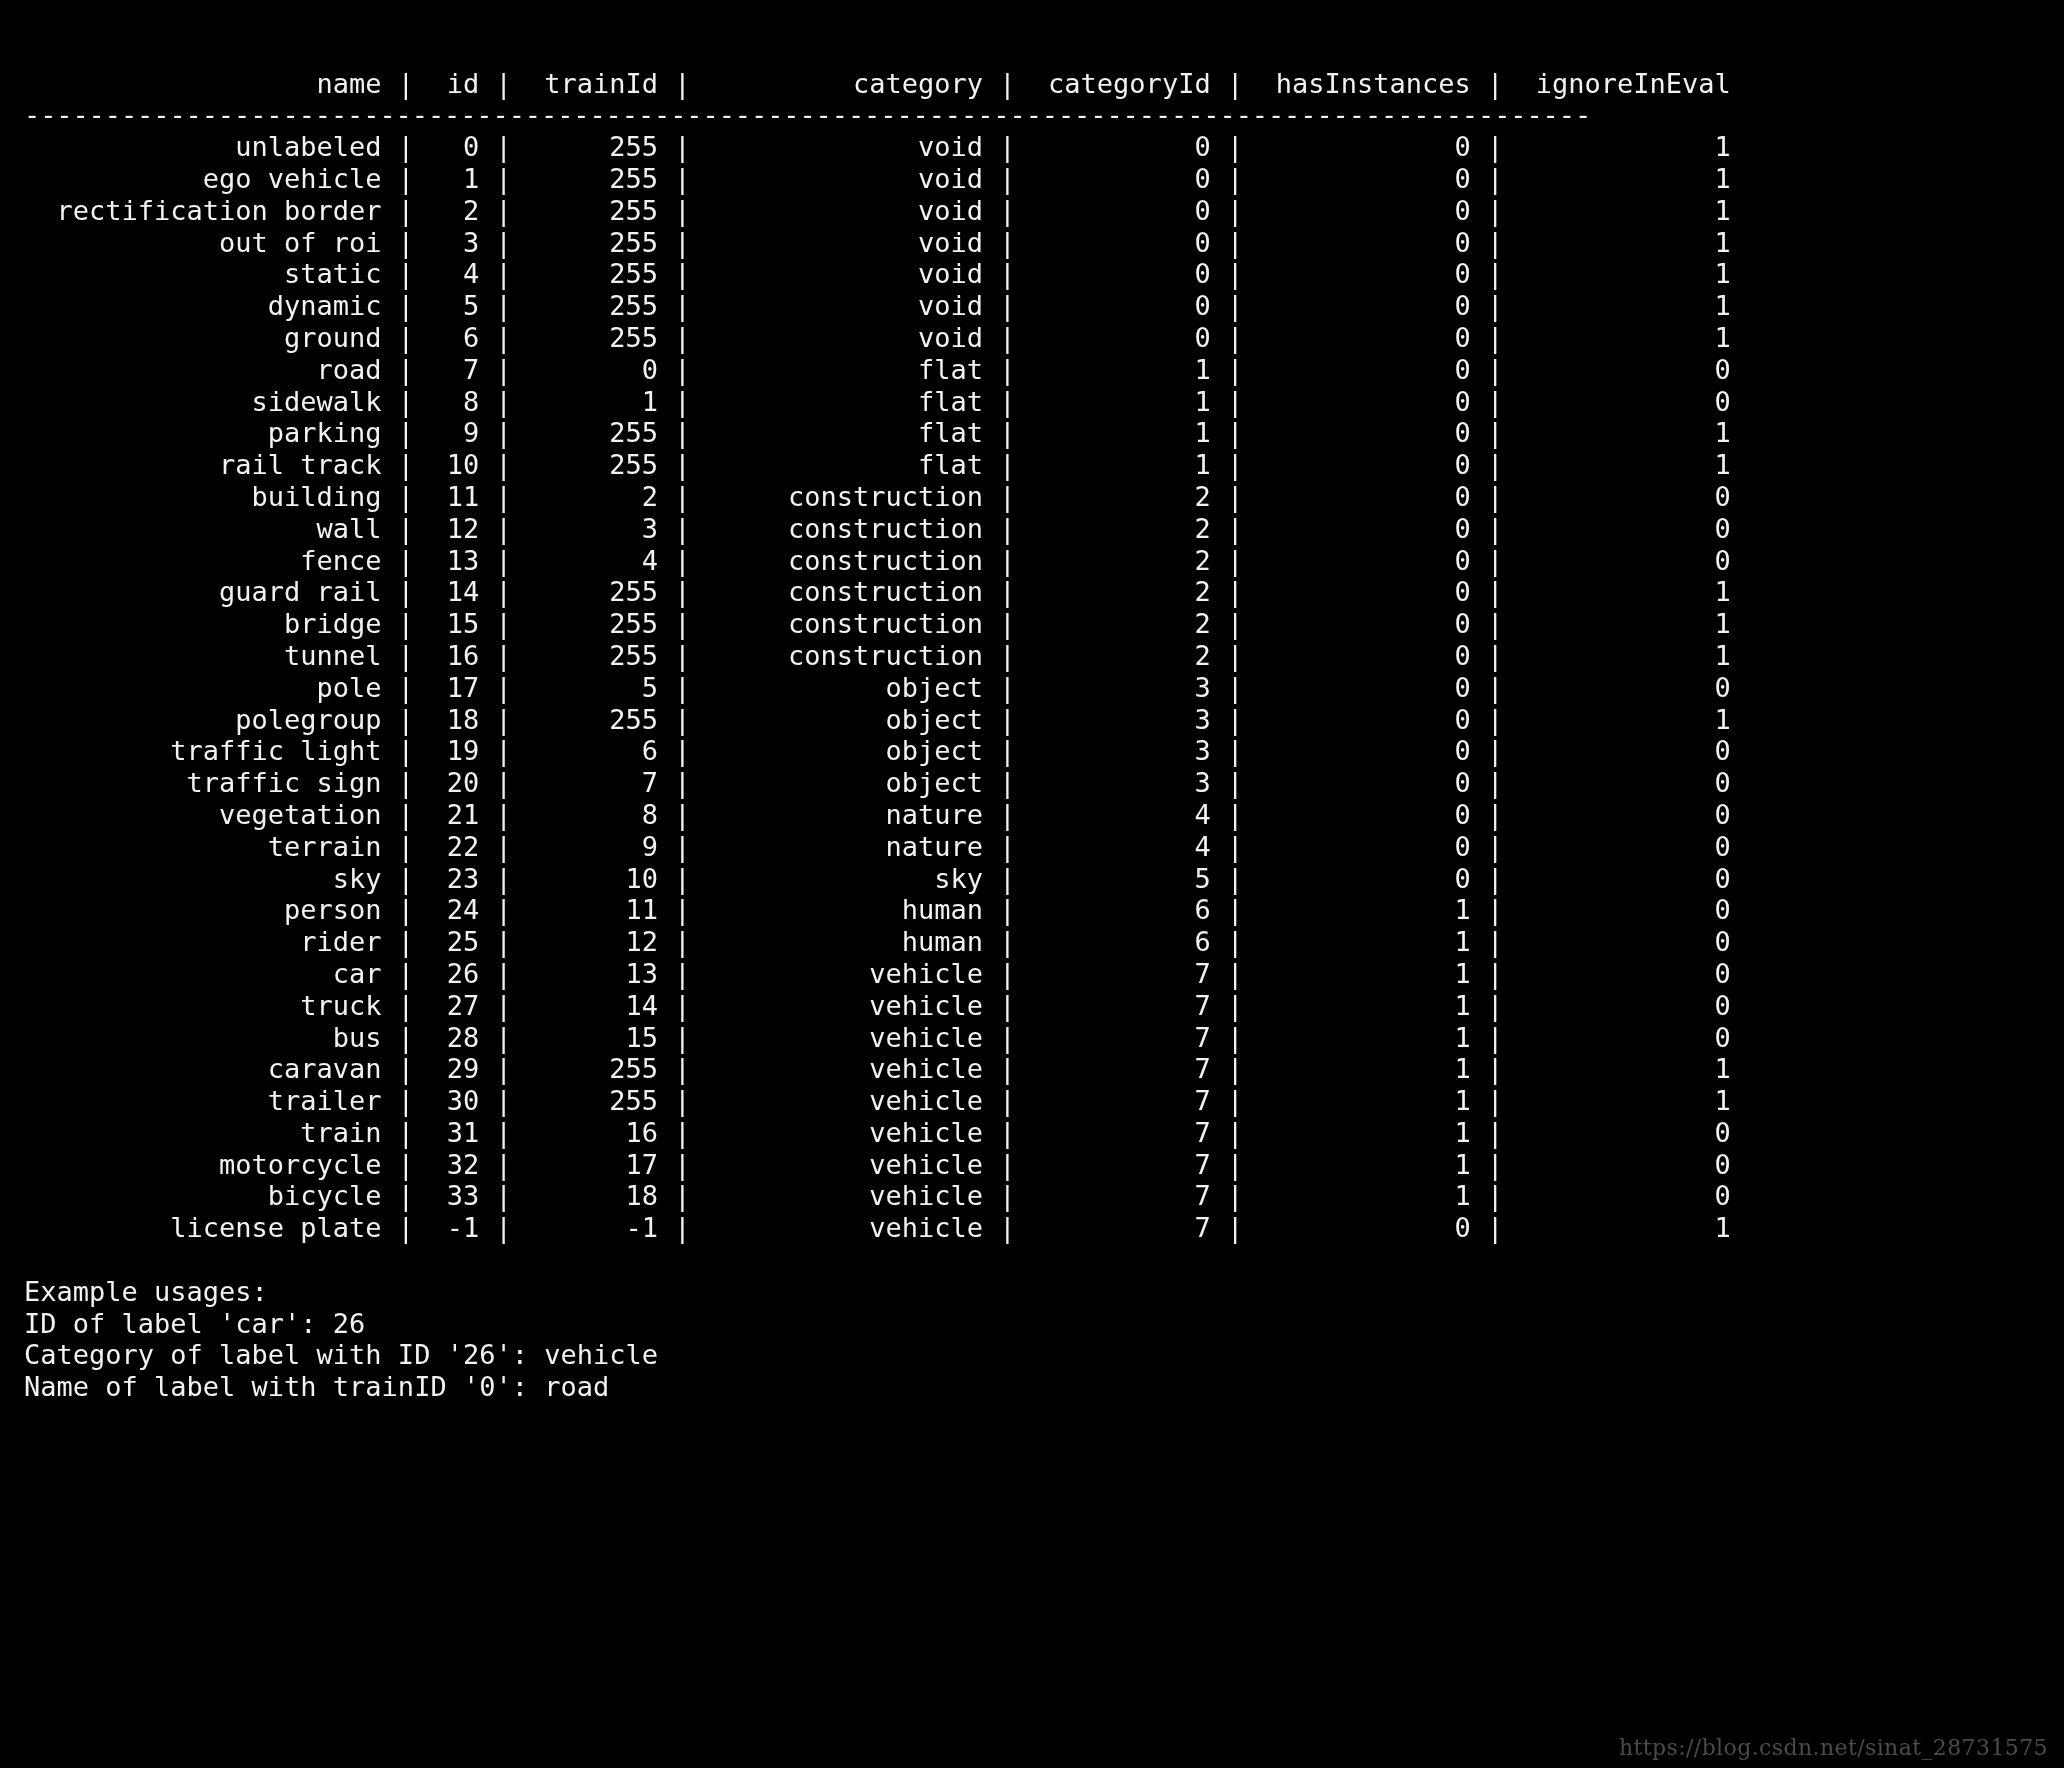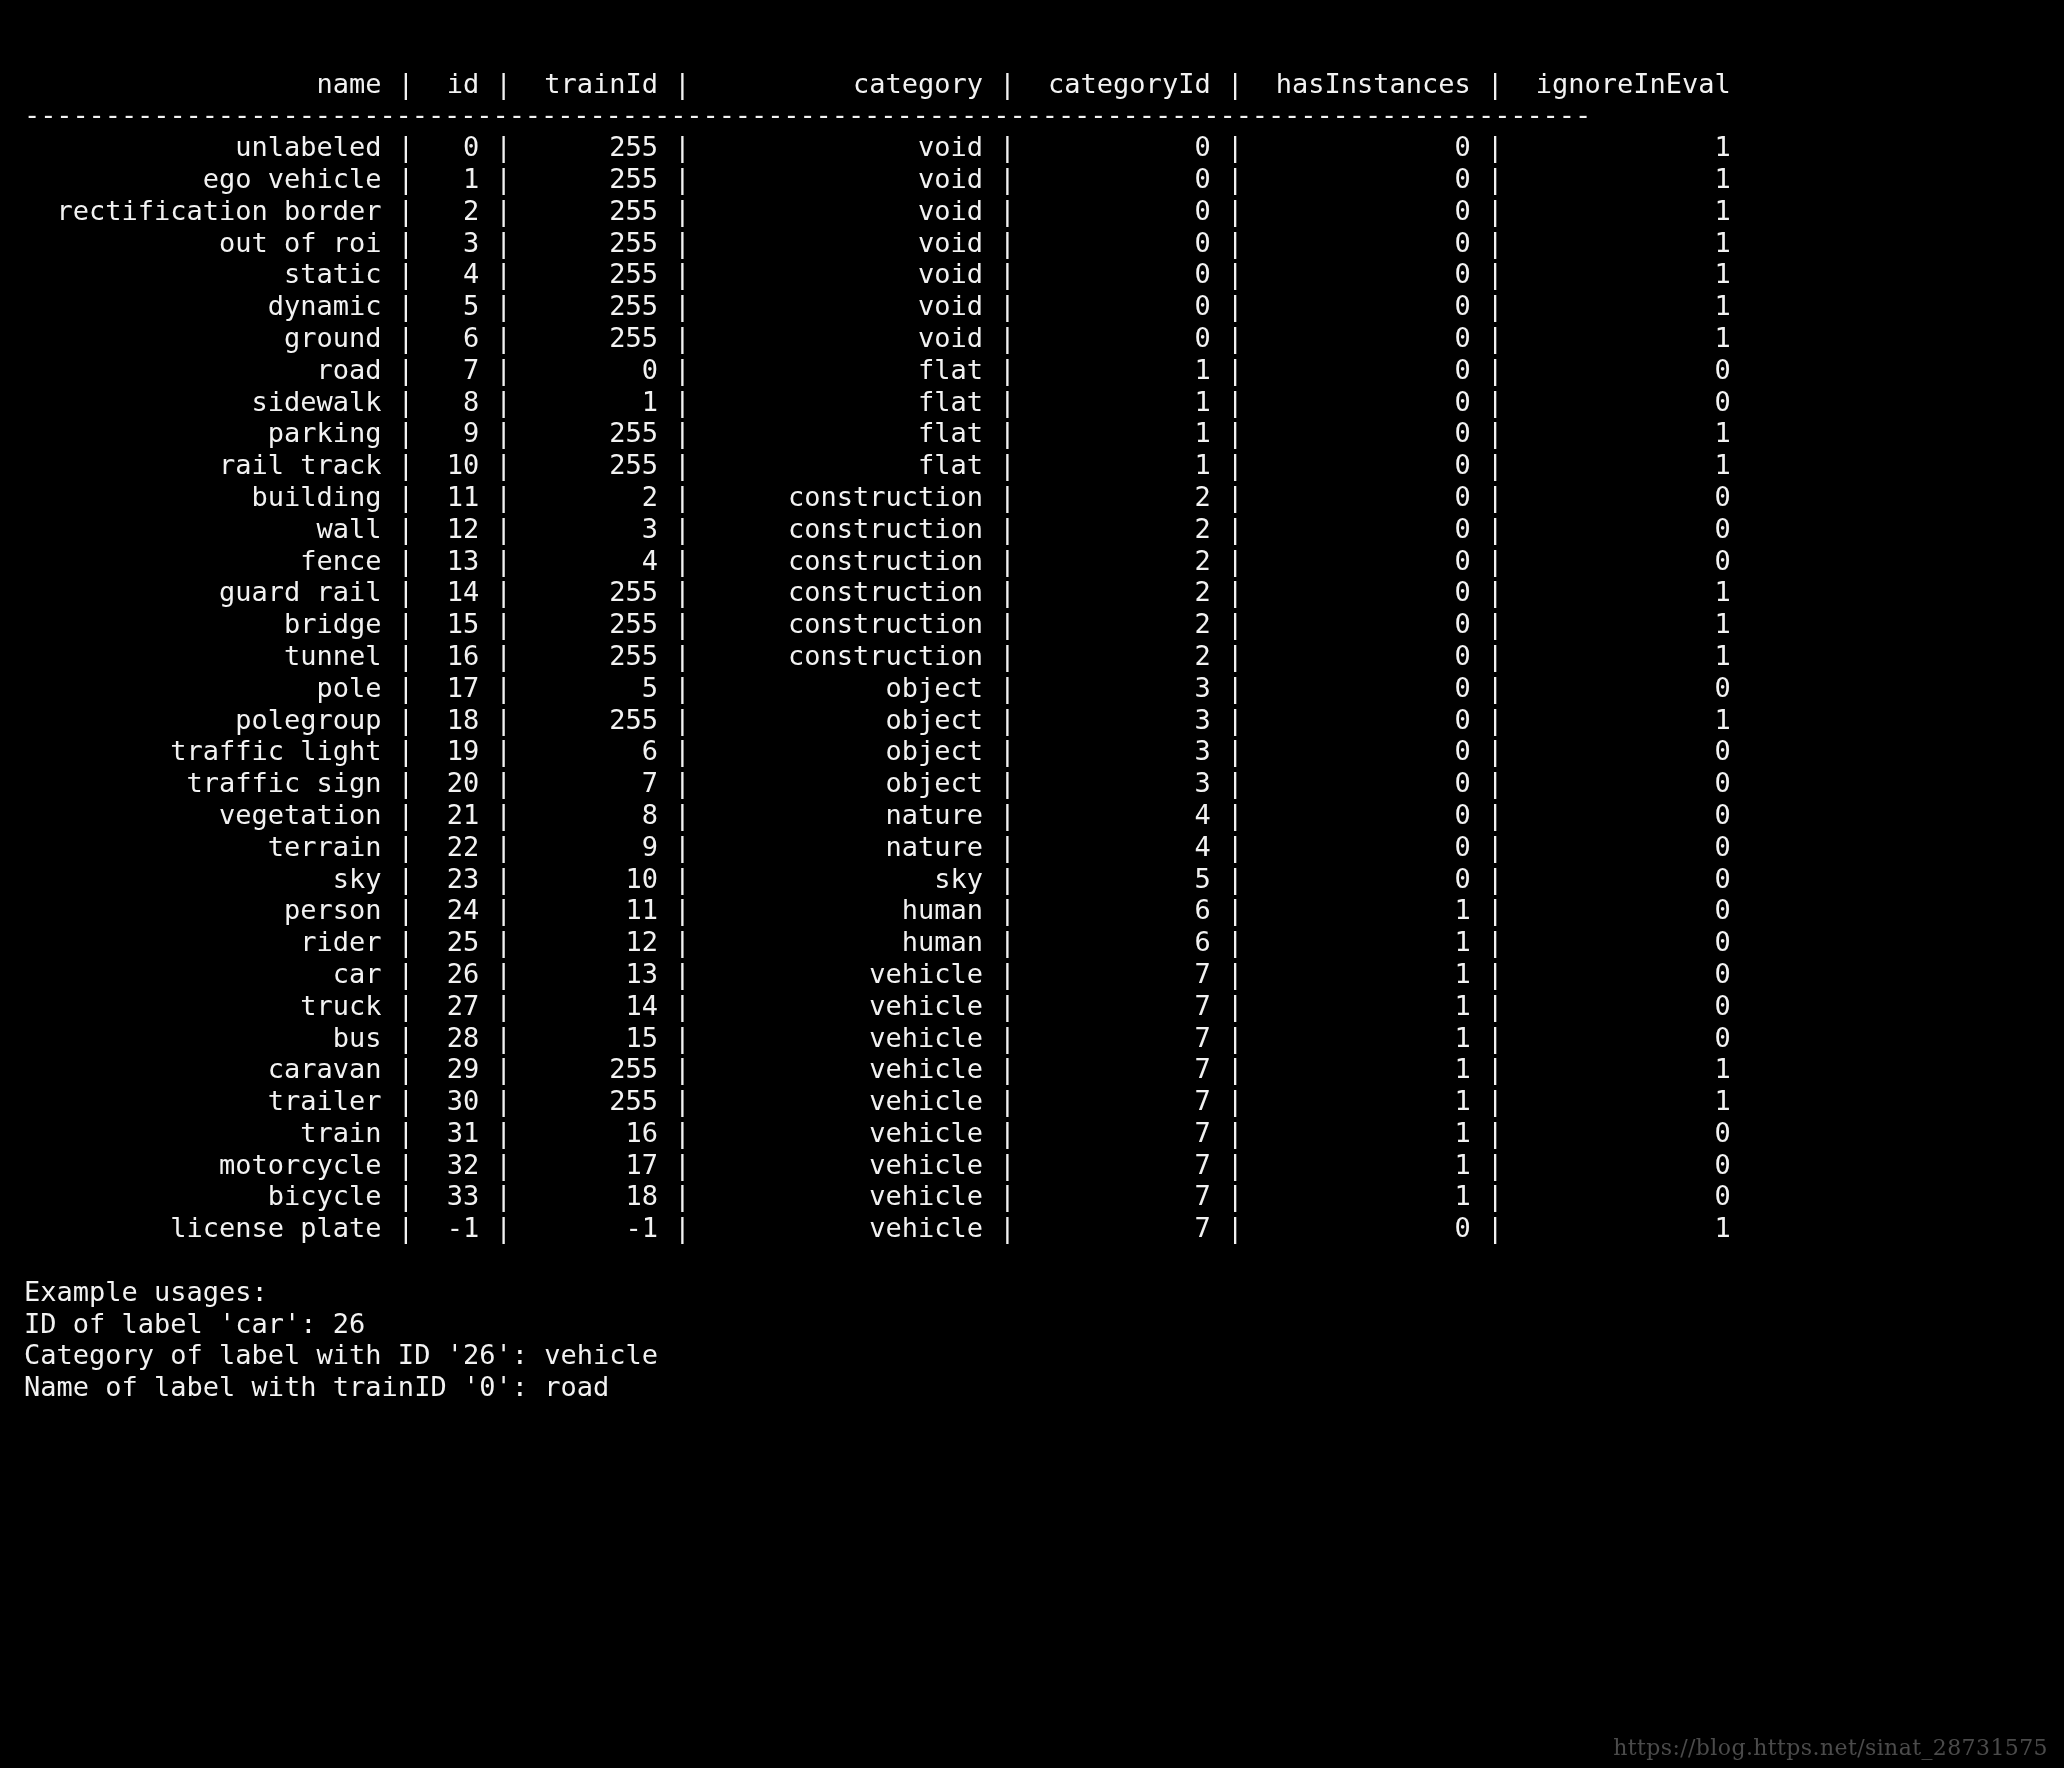--- a/index.html
+++ b/index.html
@@ -57,13 +57,13 @@
     white-space: pre;
   }
 </style>
 </head>
 <body>
 
 <div id="terminal" style="font-size: 27.0155px;">
   <div id="term-body"><div class="tline">                  name |  id |  trainId |          category |  categoryId |  hasInstances |  ignoreInEval</div><div class="sep-line">-------------------------------------------------------------------------------------------------</div><div class="tline">             unlabeled |   0 |      255 |              void |           0 |             0 |             1</div><div class="tline">           ego vehicle |   1 |      255 |              void |           0 |             0 |             1</div><div class="tline">  rectification border |   2 |      255 |              void |           0 |             0 |             1</div><div class="tline">            out of roi |   3 |      255 |              void |           0 |             0 |             1</div><div class="tline">                static |   4 |      255 |              void |           0 |             0 |             1</div><div class="tline">               dynamic |   5 |      255 |              void |           0 |             0 |             1</div><div class="tline">                ground |   6 |      255 |              void |           0 |             0 |             1</div><div class="tline">                  road |   7 |        0 |              flat |           1 |             0 |             0</div><div class="tline">              sidewalk |   8 |        1 |              flat |           1 |             0 |             0</div><div class="tline">               parking |   9 |      255 |              flat |           1 |             0 |             1</div><div class="tline">            rail track |  10 |      255 |              flat |           1 |             0 |             1</div><div class="tline">              building |  11 |        2 |      construction |           2 |             0 |             0</div><div class="tline">                  wall |  12 |        3 |      construction |           2 |             0 |             0</div><div class="tline">                 fence |  13 |        4 |      construction |           2 |             0 |             0</div><div class="tline">            guard rail |  14 |      255 |      construction |           2 |             0 |             1</div><div class="tline">                bridge |  15 |      255 |      construction |           2 |             0 |             1</div><div class="tline">                tunnel |  16 |      255 |      construction |           2 |             0 |             1</div><div class="tline">                  pole |  17 |        5 |            object |           3 |             0 |             0</div><div class="tline">             polegroup |  18 |      255 |            object |           3 |             0 |             1</div><div class="tline">         traffic light |  19 |        6 |            object |           3 |             0 |             0</div><div class="tline">          traffic sign |  20 |        7 |            object |           3 |             0 |             0</div><div class="tline">            vegetation |  21 |        8 |            nature |           4 |             0 |             0</div><div class="tline">               terrain |  22 |        9 |            nature |           4 |             0 |             0</div><div class="tline">                   sky |  23 |       10 |               sky |           5 |             0 |             0</div><div class="tline">                person |  24 |       11 |             human |           6 |             1 |             0</div><div class="tline">                 rider |  25 |       12 |             human |           6 |             1 |             0</div><div class="tline">                   car |  26 |       13 |           vehicle |           7 |             1 |             0</div><div class="tline">                 truck |  27 |       14 |           vehicle |           7 |             1 |             0</div><div class="tline">                   bus |  28 |       15 |           vehicle |           7 |             1 |             0</div><div class="tline">               caravan |  29 |      255 |           vehicle |           7 |             1 |             1</div><div class="tline">               trailer |  30 |      255 |           vehicle |           7 |             1 |             1</div><div class="tline">                 train |  31 |       16 |           vehicle |           7 |             1 |             0</div><div class="tline">            motorcycle |  32 |       17 |           vehicle |           7 |             1 |             0</div><div class="tline">               bicycle |  33 |       18 |           vehicle |           7 |             1 |             0</div><div class="tline">         license plate |  -1 |       -1 |           vehicle |           7 |             0 |             1</div><div class="blank"></div><div class="tline">Example usages:</div><div class="tline">ID of label 'car': 26</div><div class="tline">Category of label with ID '26': vehicle</div><div class="tline">Name of label with trainID '0': road</div></div>
 </div>
 
-<div id="watermark">https://blog.https.net/sinat_28731575</div>
+<div id="watermark">https://blog.csdn.net/sinat_28731575</div>
 
 </body></html>

